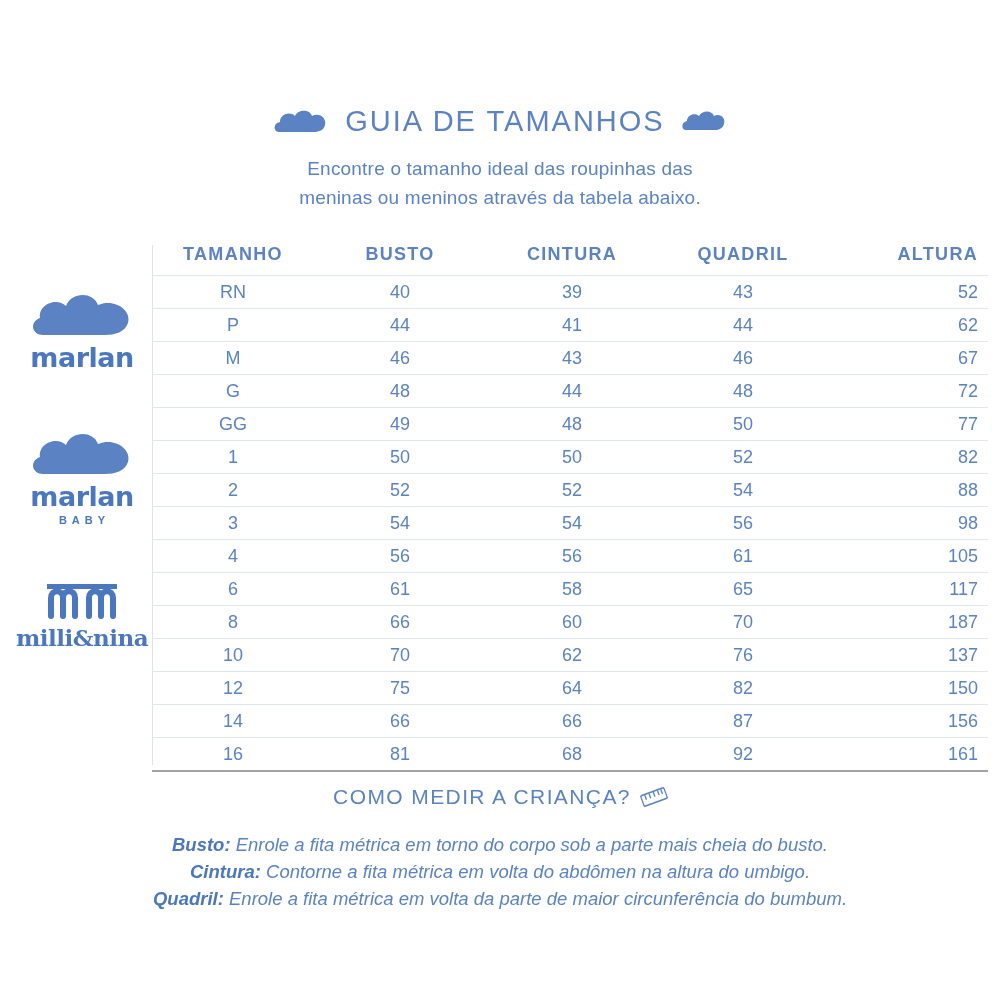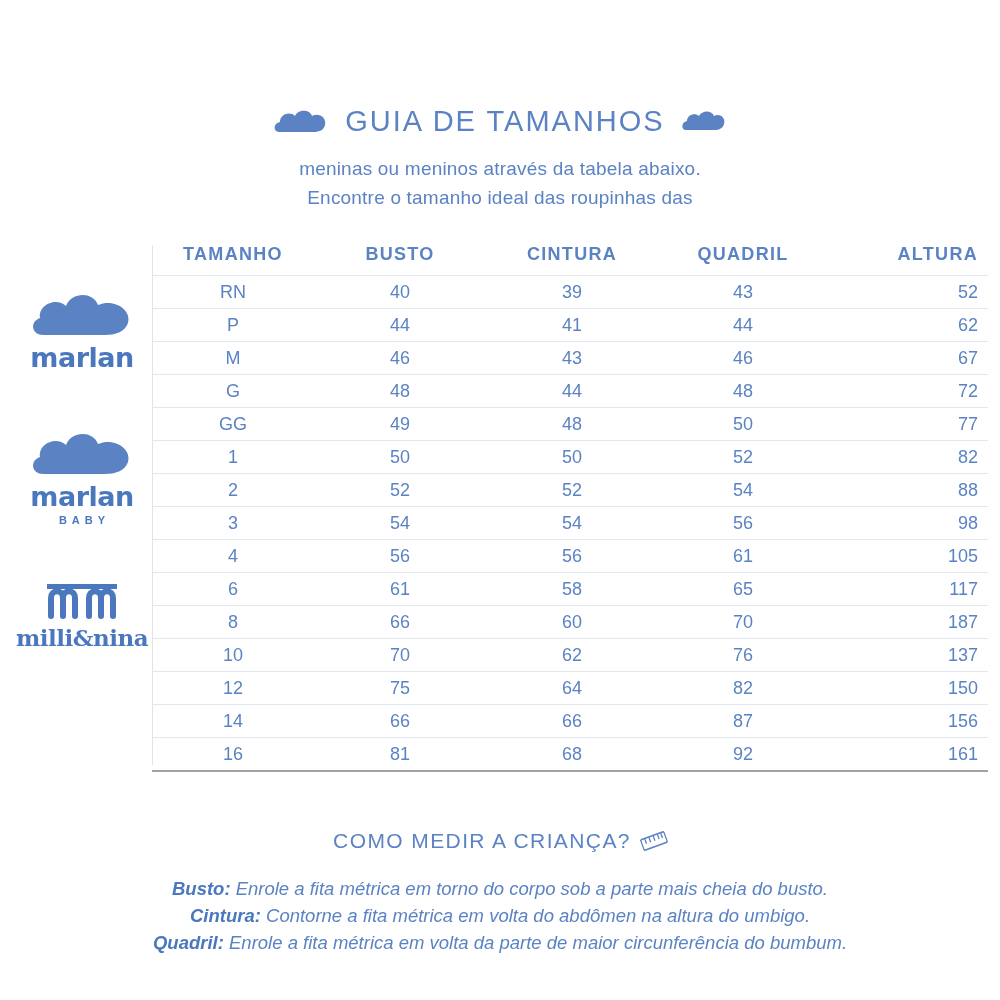--- a/index.html
+++ b/index.html
@@ -143,21 +143,21 @@
   }
   table.size-table tr:last-child td {
     border-bottom: 2px solid #a3a3a3;
   }
   table.size-table th.h0, table.size-table td.col0 { text-align: center; }
   table.size-table th.h4, table.size-table td.col4 { text-align: right; padding-right: 10px; }
 
   
   .measure {
     position: absolute;
-    top: 829px;
+    top: 785px;
     left: 0;
     width: 1000px;
     text-align: center;
   }
   .measure-title-row {
     display: flex;
     align-items: center;
     justify-content: center;
     gap: 10px;
   }
@@ -198,22 +198,22 @@
         </svg>
       </span>
       <span class="title">GUIA DE TAMANHOS</span>
       <span class="cloud">
         <svg width="46" height="22" viewBox="0 0 46 22" aria-hidden="true">
           <path d="M5 21 C0 21 0 13 6 12 C6 6 14 3 18 7 C21 1 31 1 33 7 C39 4 45 9 43 15 C42 19 38 21 34 21 Z" fill="#5b83c4"></path>
         </svg>
       </span>
     </div>
     <div class="subtitle">
+      <div>Encontre o tamanho ideal das roupinhas das</div>
       <div>meninas ou meninos através da tabela abaixo.</div>
-      <div>Encontre o tamanho ideal das roupinhas das</div>
     </div>
   </div>
 
   <div class="logos">
 
     <div class="logo-block">
       <span>
         <svg width="106" height="46" viewBox="0 0 106 46" aria-hidden="true">
           <path d="M14 45 C3 45 0 32 11 28 C9 14 28 7 37 16 C42 2 64 1 69 15 C85 8 103 20 99 33 C96 42 86 45 76 45 Z" fill="#5b83c4"></path>
         </svg>

